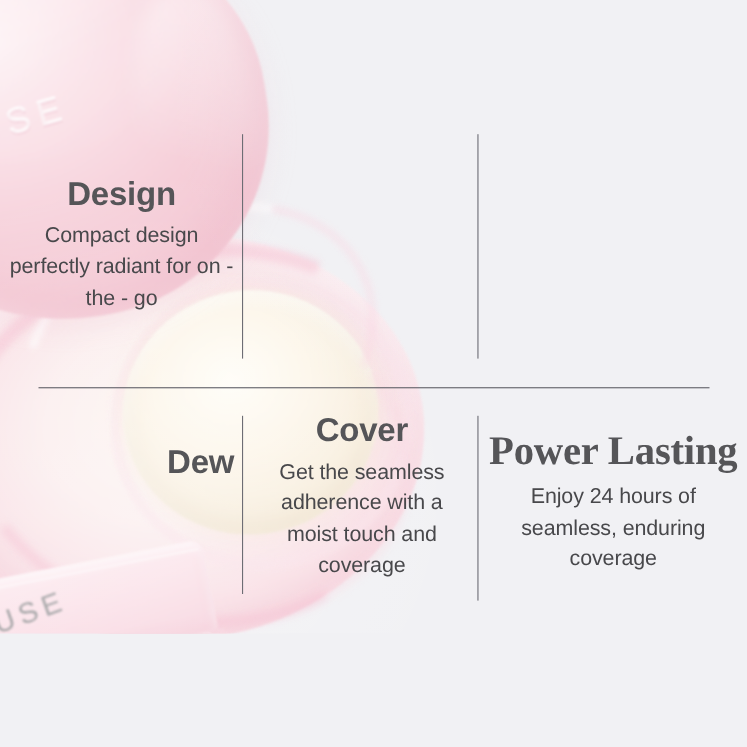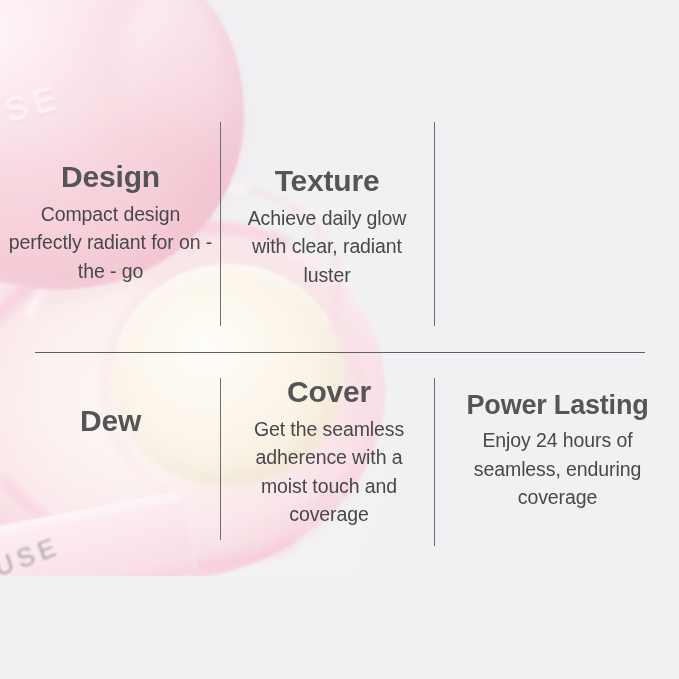--- a/index.html
+++ b/index.html
@@ -308,24 +308,24 @@
     letter-spacing: -0.1px;
   }
 
   
   .cell-design  { left: 8px;   top: 160px; width: 205px; }
   .cell-texture { left: 228px; top: 164px; width: 198px; }
   .cell-shades  { left: 442px; top: 132px; width: 230px; }
   .cell-shades h3 { font-size: 31px; }
 
   
-  .cell-dew     { left: 8px;   top: 404px; width: 205px; }
+  .cell-dew     { left: 8px;   top: 404px; width: 205px; text-align: right; }
   .cell-cover   { left: 230px; top: 375px; width: 198px; }
   .cell-power   { left: 440px; top: 390px; width: 235px; }
-  .cell-power h3 { font-size: 27px; }
+  .cell-power h3 { font-size: 37px; font-family: Liberation Serif, serif; }
 </style>
 </head>
 <body>
 
 <div id="stage">
 
   <div class="photo-layer">
 
     <div class="base soft"></div>
     <div class="pan-ring softer"></div>
@@ -361,24 +361,20 @@
   <div class="rule rule-v rule-v-bot-1"></div>
   <div class="rule rule-v rule-v-bot-2"></div>
 
   <div class="grid">
 
     <div class="cell cell-design">
       <h3>Design</h3>
       <p>Compact design perfectly radiant for on - the - go</p>
     </div>
 
-    <div class="cell cell-texture">
-      <h3>Texture</h3>
-      <p>Achieve daily glow with clear, radiant luster</p>
-    </div>
 
     <div class="cell cell-shades">
     </div>
 
     <div class="cell cell-dew">
       <h3>Dew</h3>
     </div>
 
     <div class="cell cell-cover">
       <h3>Cover</h3>

